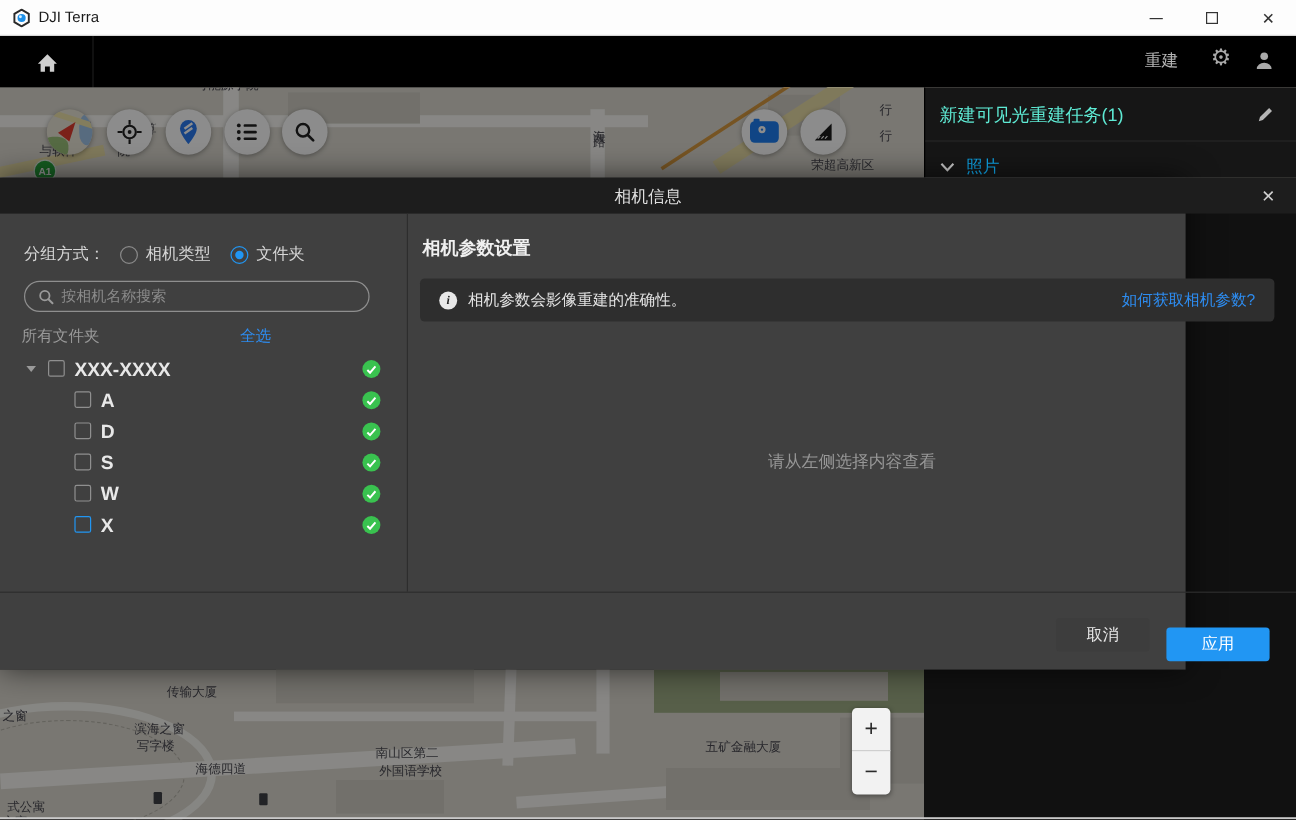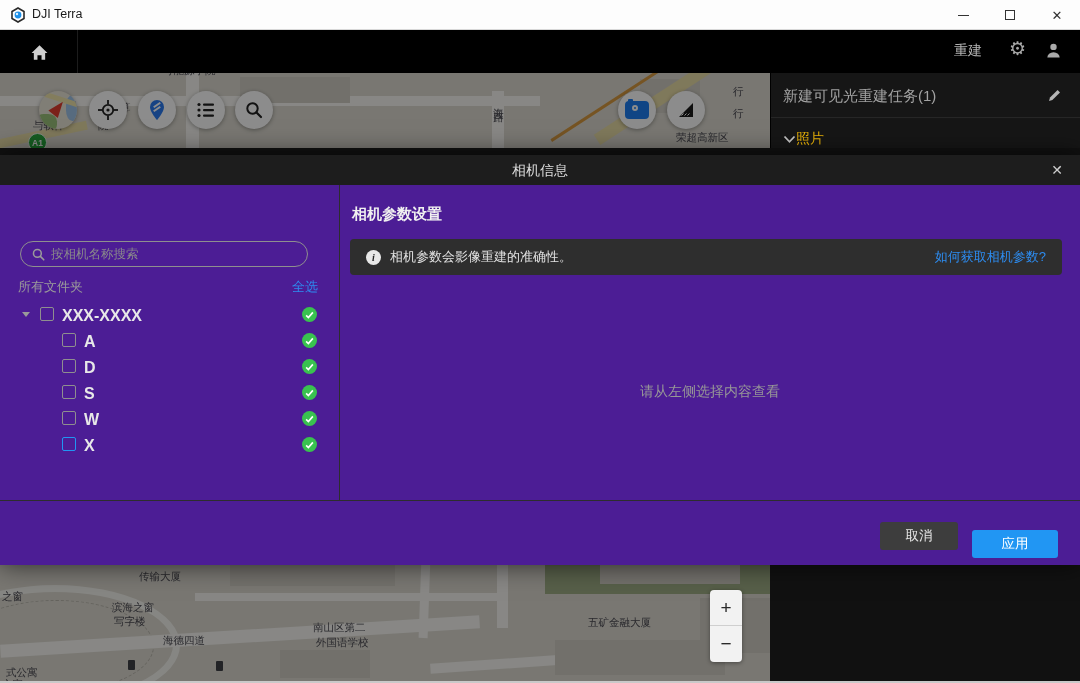--- a/index.html
+++ b/index.html
@@ -49,28 +49,28 @@
 
   .zoom-ctl{position:absolute;left:710px;top:32px;width:32px;height:72px;background:#f2f2f2;border-radius:4px;box-shadow:0 1px 4px rgba(0,0,0,0.4);z-index:60;}
   .zoom-ctl .zc{width:32px;height:35px;display:flex;align-items:center;justify-content:center;font-size:19px;color:#2a2a2a;}
   .zoom-ctl .zdiv{width:32px;height:1px;background:#cfcfcf;}
   .bottom-edge{position:absolute;left:0;top:681px;width:1080px;height:2px;background:#c9c9c9;z-index:70;}
 
   
   .panel{position:absolute;left:770px;width:310px;background:#161616;z-index:45;}
   .panel-top{top:73px;height:75px;border-left:1px solid #000;}
   .panel-bottom{top:558px;height:125px;}
-  .task-title{position:absolute;left:12px;top:14px;font-size:15px;color:#a3a3a3;}
+  .task-title{position:absolute;left:12px;top:14px;font-size:15px;color:#5eead4;}
   .pencil{position:absolute;right:18px;top:15px;}
   .panel-div{position:absolute;left:0;top:44px;width:310px;height:1px;background:#262626;}
-  .photos-row{position:absolute;left:12px;top:57px;display:flex;align-items:center;color:#eab308;font-size:14px;}
+  .photos-row{position:absolute;left:12px;top:57px;display:flex;align-items:center;gap:9px;color:#0ea5e9;font-size:14px;}
   .aero-btn{position:absolute;left:10px;top:72px;width:280px;height:33px;background:#15608f;border-radius:2px;display:flex;align-items:center;justify-content:center;font-size:14px;color:#8fa3ad;}
 
   
-  .dialog{position:absolute;left:0;top:155px;width:1080px;height:410px;background:#4c1d95;z-index:50;box-shadow:0 0 24px rgba(0,0,0,0.65);}
+  .dialog{position:absolute;left:0;top:148px;width:988px;height:410px;background:#404040;z-index:50;box-shadow:0 0 24px rgba(0,0,0,0.65);}
   .dlg-header{position:absolute;left:0;top:0;width:1080px;height:30px;background:#1d1d1d;}
   .dlg-title{position:absolute;left:0;top:7px;width:1080px;text-align:center;font-size:14px;color:#dedede;}
   .dlg-close{position:absolute;right:14px;top:6px;font-size:14px;color:#cfcfcf;width:18px;height:18px;text-align:center;line-height:18px;}
   .v-div{position:absolute;left:339px;top:30px;width:1px;height:315px;background:#2d2d2d;}
   .f-div{position:absolute;left:0;top:345px;width:1080px;height:1px;background:#2d2d2d;}
 
   .grouping{position:absolute;left:20px;top:55px;display:flex;align-items:center;font-size:13.5px;color:#d6d6d6;}
   .radio{width:15px;height:15px;border-radius:50%;border:1.5px solid #8a8a8a;margin:0 7px 0 16px;position:relative;flex:none;}
   .radio.sel{border-color:#2196f3;}
   .radio.sel::after{content:"";position:absolute;left:3px;top:3px;width:7px;height:7px;border-radius:50%;background:#2196f3;}
@@ -274,20 +274,27 @@
   <div class="bottom-edge"></div>
 
   <div class="dialog">
     <div class="dlg-header">
       <span class="dlg-title">相机信息</span>
       <span class="dlg-close">✕</span>
     </div>
     <div class="v-div"></div>
     <div class="f-div"></div>
 
+    <div class="grouping">
+      <span>分组方式：</span>
+      <span class="radio grp-first"></span>
+      <span>相机类型</span>
+      <span class="radio sel"></span>
+      <span>文件夹</span>
+    </div>
 
     <div class="search-box">
       <svg width="15" height="15" viewBox="0 0 20 20">
         <circle cx="8.5" cy="8.5" r="5.2" fill="none" stroke="#9a9a9a" stroke-width="2"></circle>
         <line x1="12.5" y1="12.5" x2="17" y2="17" stroke="#9a9a9a" stroke-width="2.2" stroke-linecap="round"></line>
       </svg>
       <input type="text" placeholder="按相机名称搜索" style="">
     </div>
 
     <span class="folders-hdr">所有文件夹</span>

